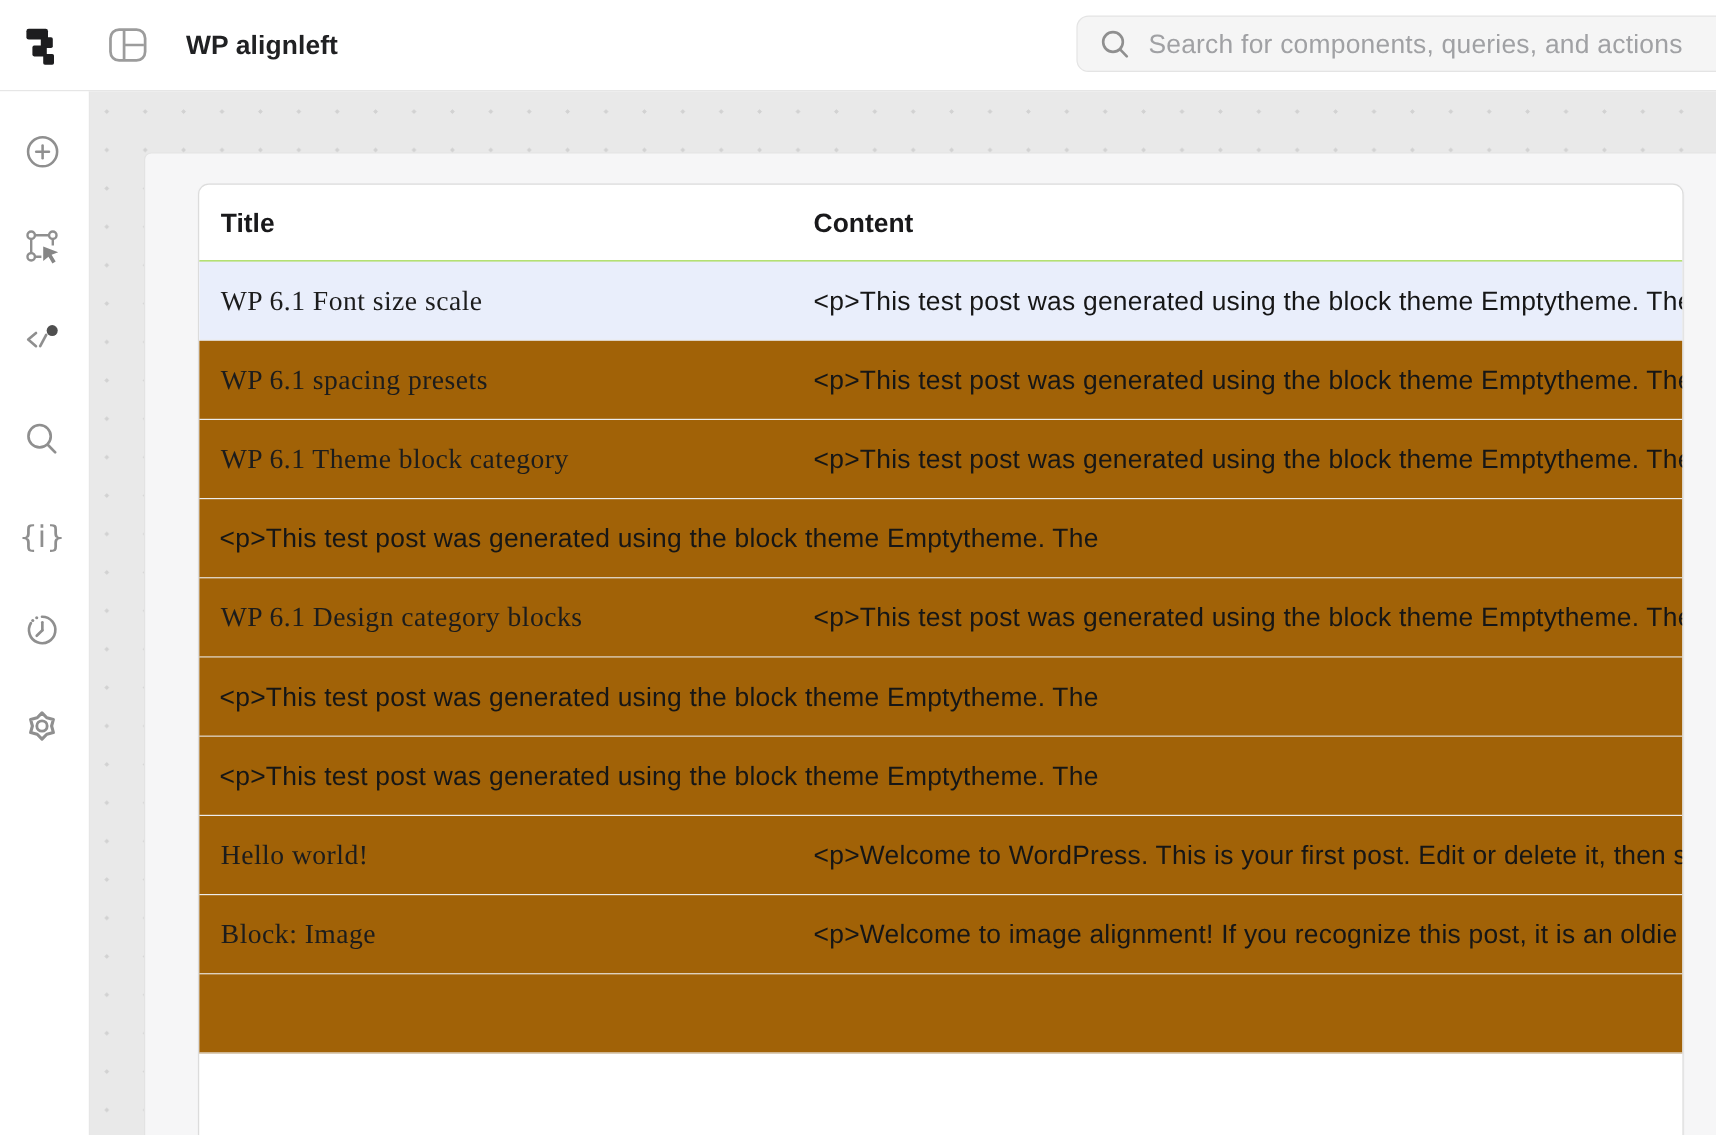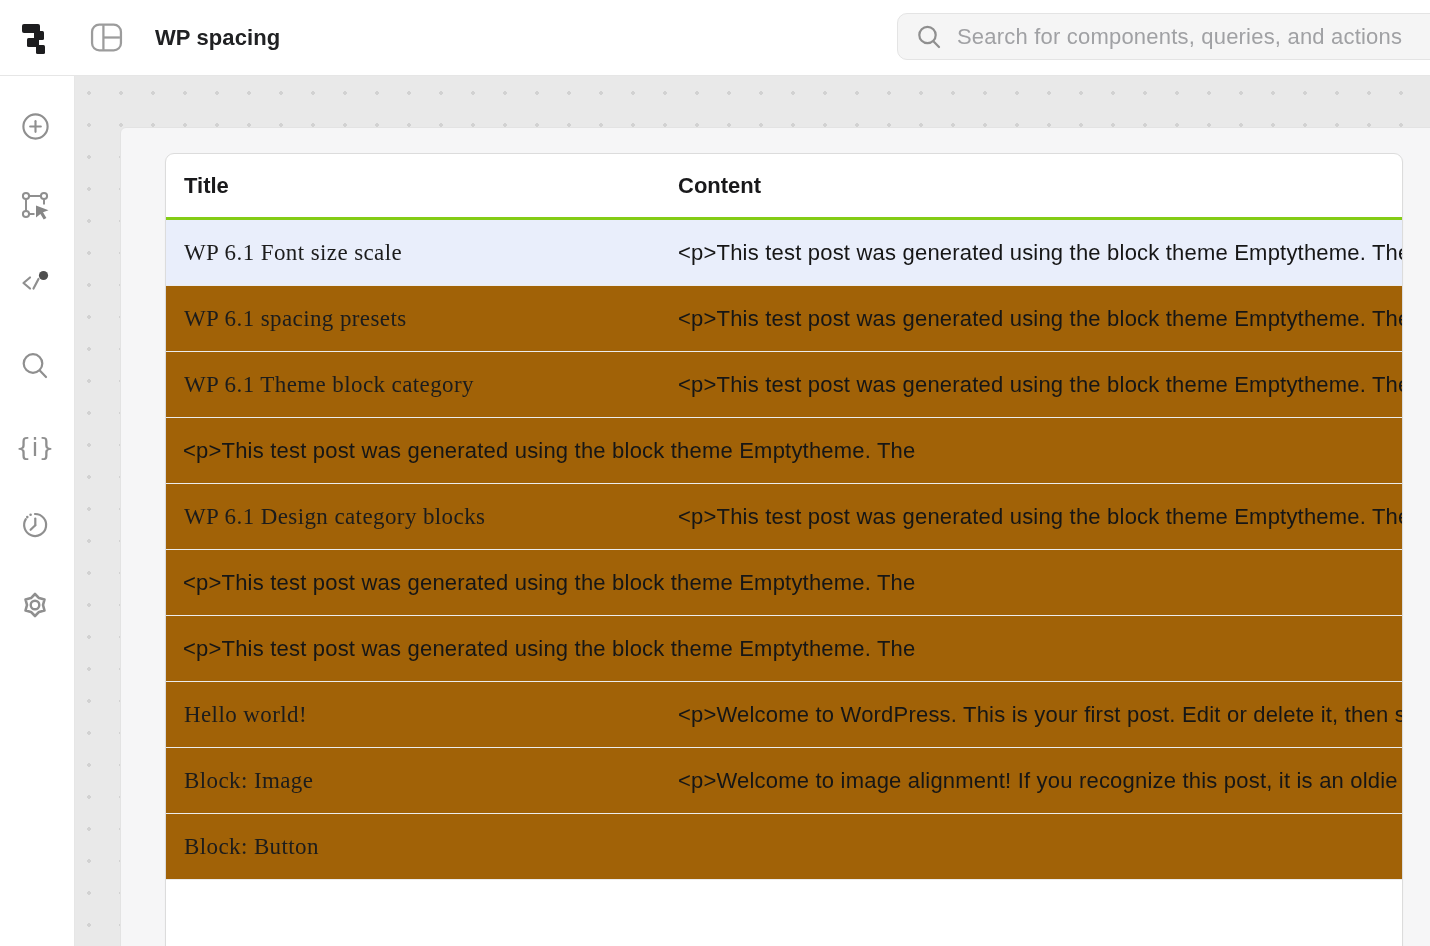--- a/index.html
+++ b/index.html
@@ -51,21 +51,21 @@
     position:absolute;left:45px;top:51px;width:1312px;height:920px;
     background:#f6f6f7;border:1px solid #e3e3e3;border-radius:6px 0 0 0;
     box-sizing:border-box;
   }
   
   .table-widget{
     position:absolute;left:44px;top:25px;width:1238px;height:880px;
     background:#ffffff;border:1px solid #dcdcdc;border-radius:9px;
     overflow:hidden;box-sizing:border-box;box-shadow:0 1px 2px rgba(0,0,0,.04);
   }
-  .thead{display:flex;height:63px;border-bottom:3px solid #84cc16;align-items:center;}
+  .thead{display:flex;height:63px;border-bottom:1px solid #84cc16;align-items:center;}
   .th{font-weight:700;font-size:22px;color:#19191b;white-space:nowrap;overflow:hidden;box-sizing:border-box;}
   .th.c-title{width:495px;padding-left:18px;flex:0 0 auto;}
   .th.c-content{flex:1;padding-left:17px;}
   .trow{display:flex;height:65px;border-bottom:1px solid #ececec;align-items:center;background:#a16207;}
   .trow.selected{background:#e9eefb;}
   .td{white-space:nowrap;overflow:hidden;box-sizing:border-box;}
   .td.c-title{
     width:495px;padding-left:18px;flex:0 0 auto;
     font-family:Liberation Serif, serif;font-size:23px;letter-spacing:.4px;color:#1c1c1c;
   }
@@ -86,21 +86,21 @@
       <rect x="16" y="24" width="9" height="9" rx="1.5" fill="#1d1d1f"></rect>
     </svg>
   </div>
   <div class="layout-btn">
     <svg width="33" height="33" viewBox="0 0 32 32" fill="none">
       <rect x="2" y="3.5" width="28" height="25" rx="7" stroke="#9c9c9c" stroke-width="2.2"></rect>
       <line x1="13" y1="4" x2="13" y2="28" stroke="#9c9c9c" stroke-width="2.2"></line>
       <line x1="13" y1="16" x2="29" y2="16" stroke="#9c9c9c" stroke-width="2.2"></line>
     </svg>
   </div>
-  <div class="app-title">WP spacing</div>
+  <div class="app-title">WP alignleft</div>
 
   <div class="search-box">
     <span class="mag">
       <svg width="28" height="28" viewBox="0 0 28 28" fill="none">
         <circle cx="12.5" cy="12" r="8.2" stroke="#8f8f8f" stroke-width="2.2"></circle>
         <line x1="18.6" y1="18.4" x2="24" y2="24" stroke="#8f8f8f" stroke-width="2.2" stroke-linecap="round"></line>
       </svg>
     </span>
     <input class="search-input" type="text" placeholder="Search for components, queries, and actions" style="">
   </div>
@@ -201,18 +201,17 @@
           </div>
           <div class="trow">
             <div class="td c-title">Hello world!</div>
             <div class="td c-content">&lt;p&gt;Welcome to WordPress. This is your first post. Edit or delete it, then start writing!</div>
           </div>
           <div class="trow">
             <div class="td c-title">Block: Image</div>
             <div class="td c-content">&lt;p&gt;Welcome to image alignment! If you recognize this post, it is an oldie</div>
           </div>
           <div class="trow">
-            <div class="td c-title">Block: Button</div>
           </div>
         </div>
     </div>
   </div>
 </div>
 
 </body></html>

